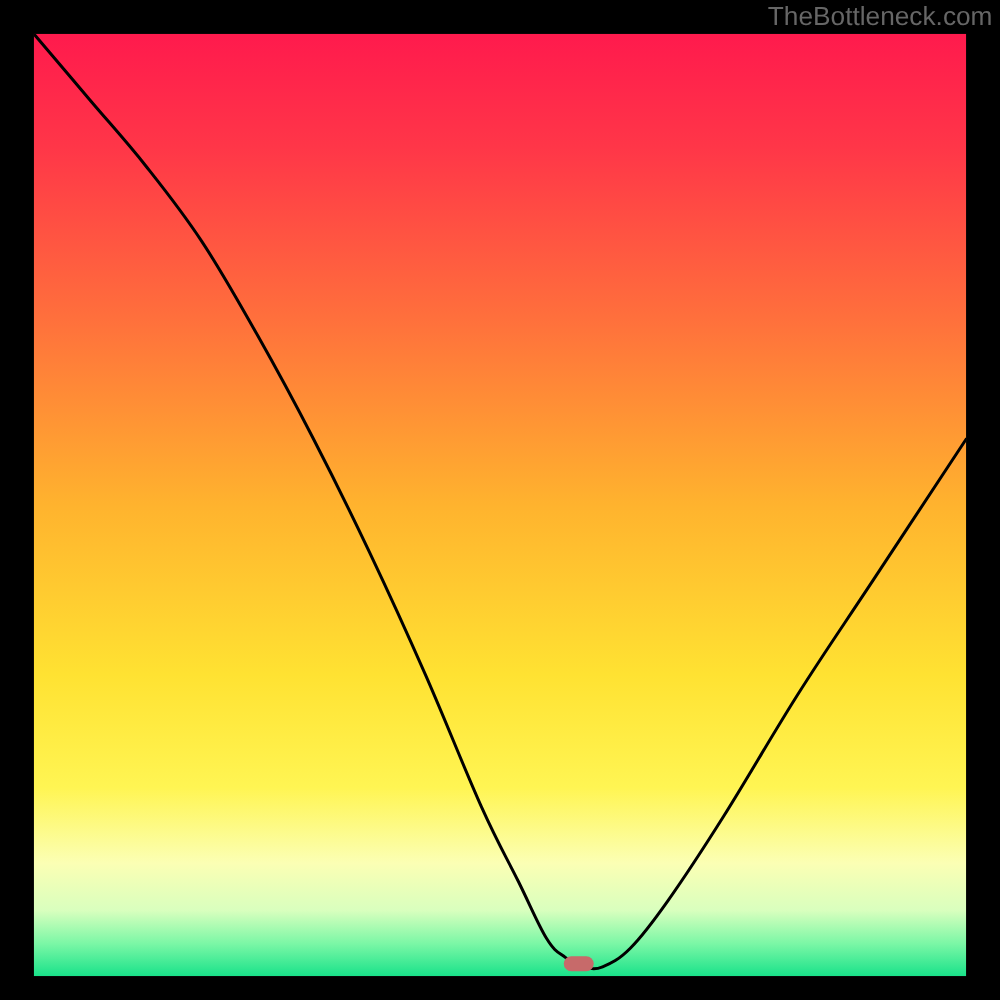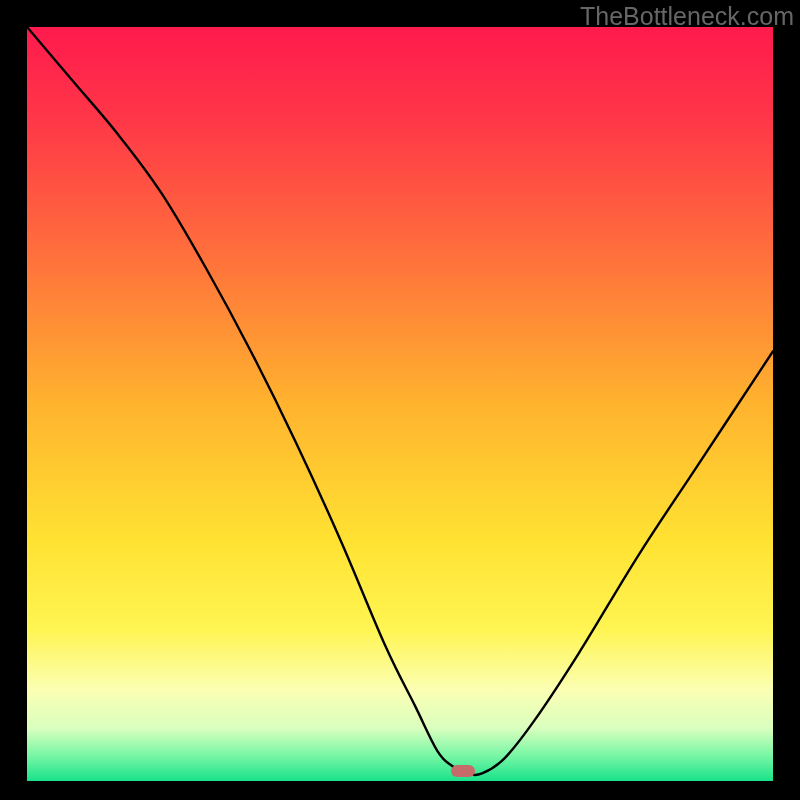--- a/index.html
+++ b/index.html
@@ -7,21 +7,21 @@
   body {
     background: #000;
     font-family: Arial, Helvetica, sans-serif;
     position: relative;
   }
   .watermark {
     position: absolute;
     top: 2px;
     right: 6px;
     color: #666;
-    font-size: 25px;
+    font-size: 21px;
     font-weight: 400;
     letter-spacing: 0px;
   }
   .frame {
     position: absolute;
     left: 0;
     top: 0;
     width: 800px;
     height: 800px;
   }

